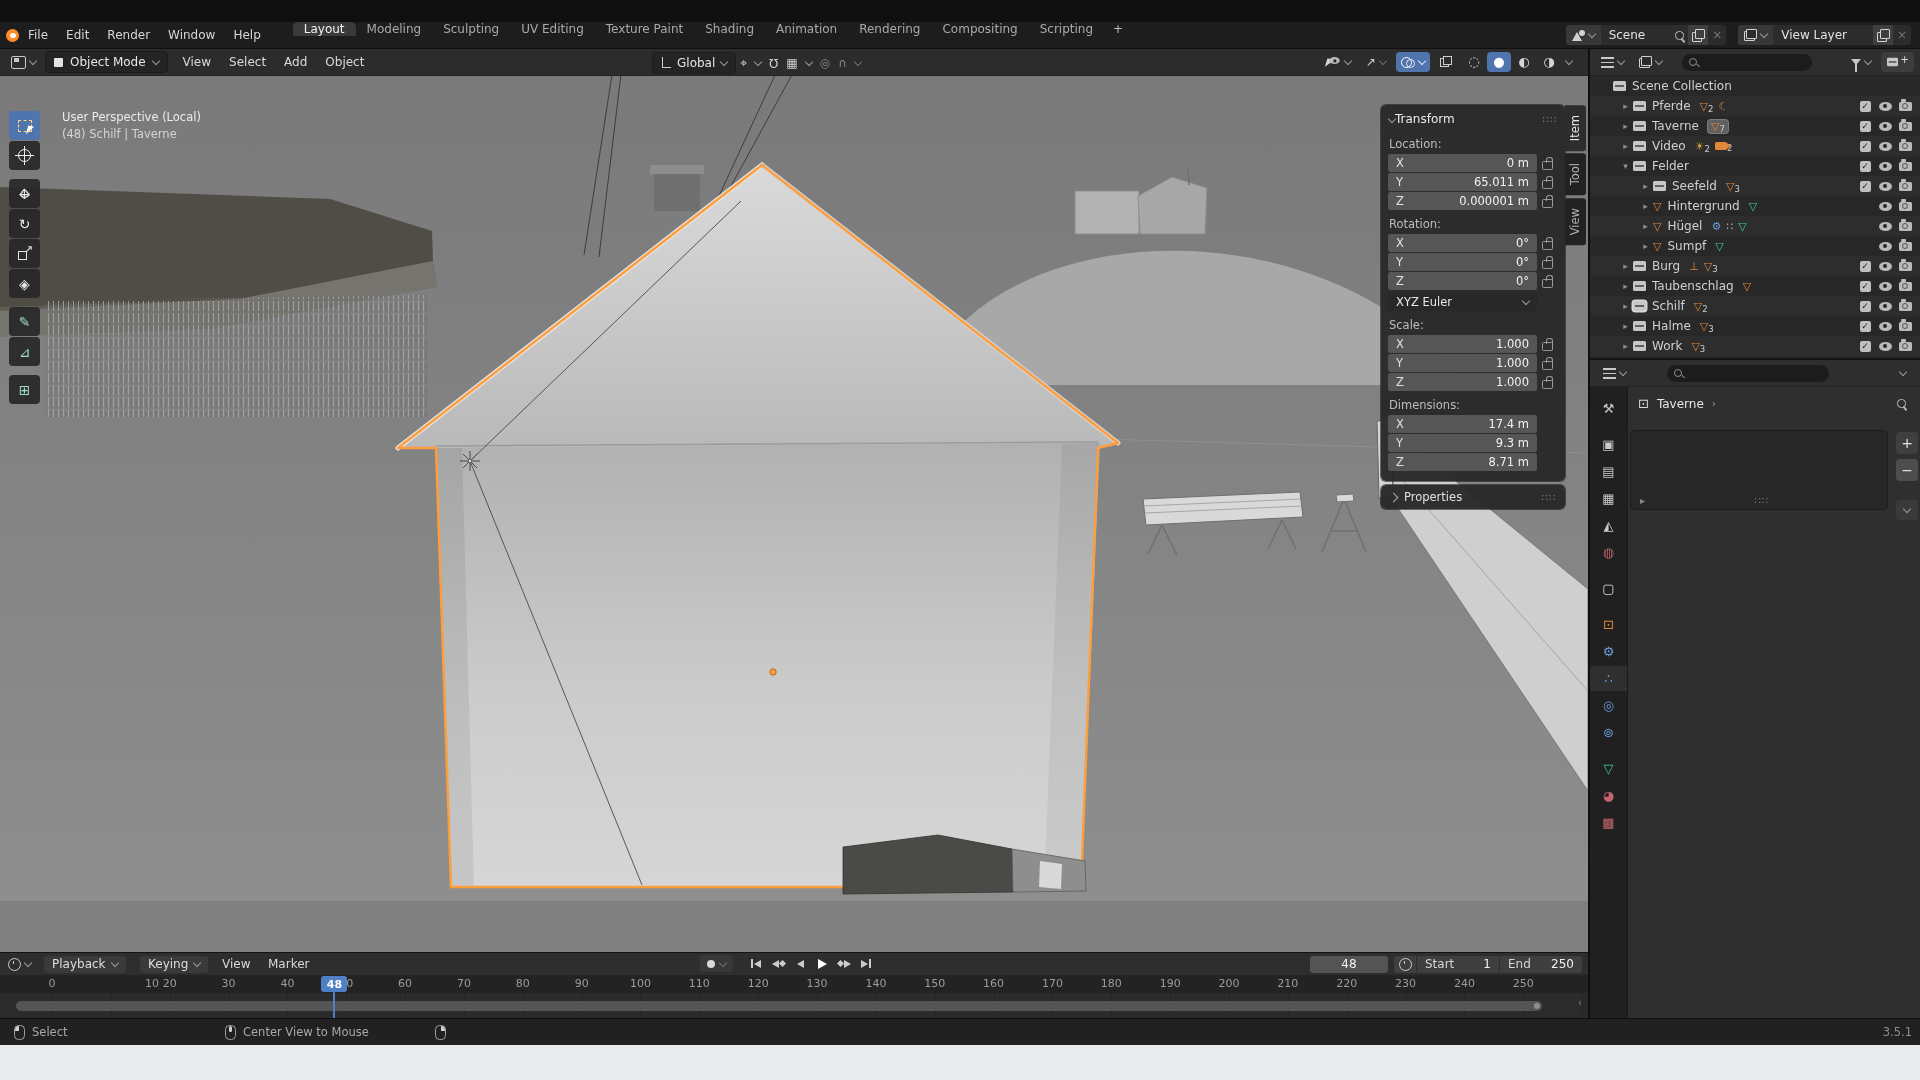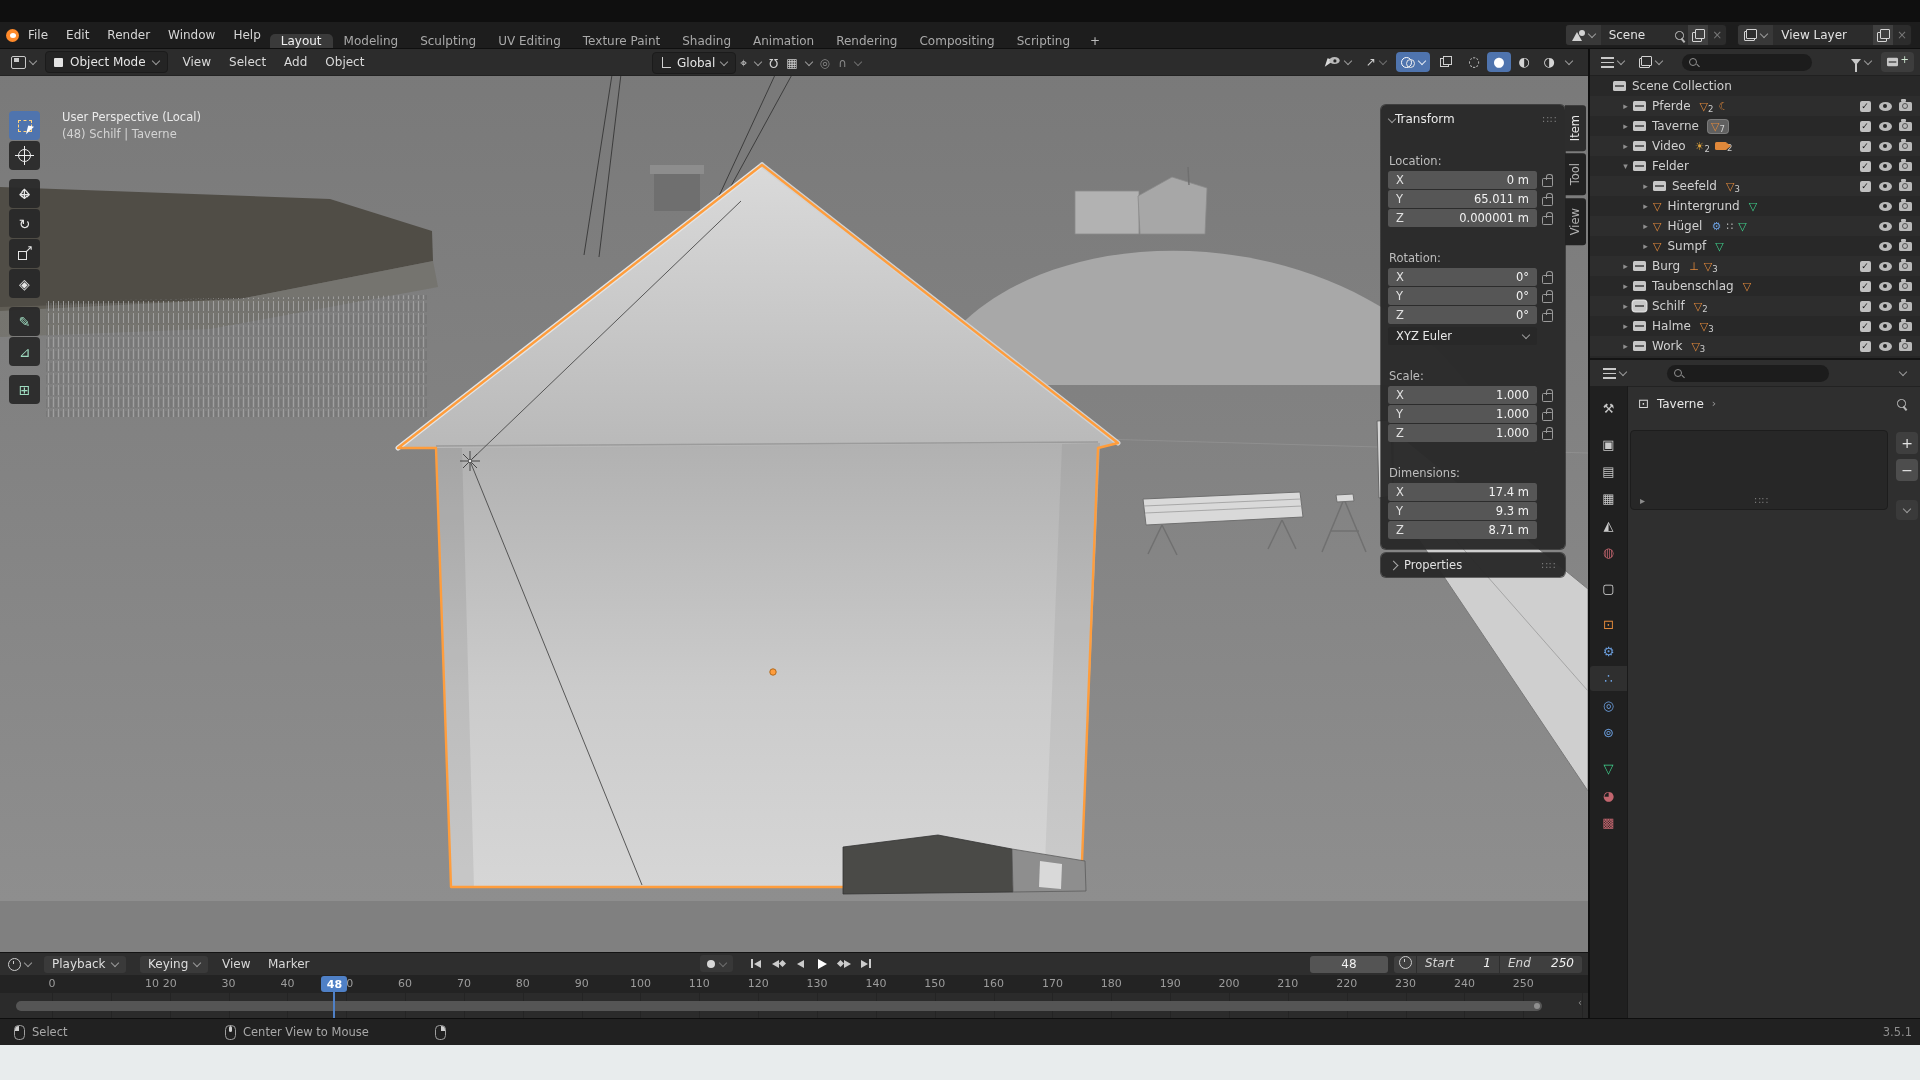--- a/index.html
+++ b/index.html
@@ -20,21 +20,21 @@
   .ic-min{width:10px;height:1.5px;background:#cfcfcf;}
   .ic-max{width:8px;height:8px;border:1.2px solid #cfcfcf;}
   .ic-close{position:relative;width:10px;height:10px;}
   .ic-close::before,.ic-close::after{content:'';position:absolute;left:4.4px;top:0;width:1.4px;height:10px;background:#cfcfcf;}
   .ic-close::before{transform:rotate(45deg);}.ic-close::after{transform:rotate(-45deg);}
 
   
   #topbar{position:absolute;left:0;top:22px;width:1920px;height:27px;background:#1d1d1d;display:flex;align-items:center;
           padding-left:6px;box-sizing:border-box;border-bottom:1px solid #0f0f0f;}
   .menu-item{padding:0 9px;color:#d6d6d6;height:100%;display:flex;align-items:center;}
-  #wtabs{display:flex;height:100%;margin-left:0;align-items:flex-end;}
+  #wtabs{display:flex;height:100%;margin-left:23px;align-items:flex-start;}
   .wtab{padding:0 11px;color:#a9a9a9;display:flex;align-items:center;border-radius:5px 5px 0 0;}
   .wtab.active{background:#3a3a3a;color:#f0f0f0;}
   .wadd{padding:0 9px;color:#bdbdbd;display:flex;align-items:center;}
   #tb-right{margin-left:auto;display:flex;gap:10px;padding-right:8px;}
   .idchip{display:flex;align-items:center;height:20px;background:#2c2c2c;border:1px solid #1e1e1e;border-radius:4px;overflow:hidden;}
   .idchip .seg{display:flex;align-items:center;gap:4px;padding:0 6px;height:100%;}
   .idchip .seg.icon{background:#383838;}
   .idchip .lbl{color:#e2e2e2;padding:0 26px 0 8px;}
   .idchip .mini{display:flex;align-items:center;justify-content:center;width:20px;height:100%;background:#3f3f3f;}
   .idchip .x{width:18px;display:flex;align-items:center;justify-content:center;color:#777;font-size:12px;}
@@ -124,21 +124,21 @@
   .ic-move i{position:absolute;left:0;top:0;width:16px;height:16px;font-style:normal;display:flex;align-items:center;justify-content:center;}
   .ic-scale{position:relative;width:13px;height:13px;}
   .ic-scale::before{content:'';position:absolute;left:0;bottom:0;width:7px;height:7px;border:1.2px solid #e6e6e6;}
   .ic-scale i{position:absolute;right:-2px;top:-4px;font-style:normal;font-size:11px;}
 
   
   #npanel{position:absolute;left:1381px;top:56px;width:184px;z-index:7;font-size:11.5px;}
   .npanel-box{background:rgba(41,41,41,.97);border-radius:5px;padding:4px 7px 9px;box-shadow:0 0 0 1px rgba(15,15,15,.55);}
   .nphead{display:flex;align-items:center;gap:0;padding:3px 1px 4px;color:#eaeaea;font-size:12px;}
   .grip{margin-left:auto;color:#808080;font-size:10px;letter-spacing:1px;}
-  .nlabel{color:#bdbdbd;margin:24px 1px 3px;}
+  .nlabel{color:#bdbdbd;margin:7px 1px 3px;}
   .nrow{display:flex;align-items:center;margin-bottom:1px;}
   .nfield{flex:1;height:18px;background:#565656;border-radius:2.5px;display:flex;align-items:center;padding:0 8px;color:#f2f2f2;}
   .nax{width:16px;color:#e0e0e0;}
   .nval{margin-left:auto;}
   .lockwrap{width:21px;display:flex;justify-content:center;align-items:center;}
   .lock{width:9px;height:7px;border:1.2px solid #9a9a9a;border-radius:1.5px;position:relative;margin-top:4px;}
   .lock::before{content:'';position:absolute;top:-5px;left:3.4px;width:5px;height:5px;border:1.2px solid #9a9a9a;border-bottom:none;border-radius:3px 3px 0 0;}
   .ndrop{height:18px;background:#282828;border-radius:2.5px;display:flex;align-items:center;padding:0 8px;margin:3px 21px 2px 0;color:#e8e8e8;}
   .ndrop .chev{margin-left:auto;}
   .npanel-box2{margin-top:4px;background:rgba(41,41,41,.97);border-radius:5px;height:24px;display:flex;align-items:center;
@@ -228,21 +228,21 @@
   .tri-l{width:0;height:0;border-top:4.5px solid transparent;border-bottom:4.5px solid transparent;border-right:7px solid #ccc;}
   .tri-r{width:0;height:0;border-top:4.5px solid transparent;border-bottom:4.5px solid transparent;border-left:7px solid #ccc;}
   .tpb .bar{width:2px;height:9px;background:#ccc;}
   .dia{width:5px;height:5px;background:#ccc;transform:rotate(45deg);}
   .tpb.play .tri-r{border-left-color:#fff;border-top-width:5.5px;border-bottom-width:5.5px;border-left-width:9px;}
   #rec-chip{position:absolute;left:700px;top:2px;height:17px;display:flex;align-items:center;gap:5px;padding:0 7px;background:#383838;border-radius:3px;}
   .recdot{width:8px;height:8px;border-radius:50%;background:#d8d8d8;}
   #frame-field{position:absolute;left:1310px;top:2.5px;width:78px;height:17px;background:#545454;border-radius:3px;
                color:#f2f2f2;display:flex;align-items:center;justify-content:center;}
   #range-group{position:absolute;left:1394px;top:2.5px;display:flex;gap:1px;height:17px;}
-  .rchip{background:#3f3f3f;display:flex;align-items:flex-start;color:#d5d5d5;font-style:italic;}
+  .rchip{background:#3f3f3f;display:flex;align-items:center;color:#d5d5d5;}
   .rchip.sw{width:22px;justify-content:center;border-radius:3px 0 0 3px;}
   .rchip.f{width:82px;padding:0 8px;box-sizing:border-box;}
   .rchip.f .v{margin-left:auto;color:#f0f0f0;}
   .rchip.last{border-radius:0 3px 3px 0;}
   .tl-ruler{position:absolute;left:0;top:22px;right:0;height:18px;background:#232323;border-bottom:1px solid #1d1d1d;}
   .rnum{position:absolute;top:2px;transform:translateX(-50%);font-size:11px;color:#9c9c9c;}
   .tl-tracks{position:absolute;left:0;top:40px;right:0;bottom:0;background:#2b2b2b;
              background-image:repeating-linear-gradient(90deg,#242424 0 1px,transparent 1px 58.85px);background-position:52px 0;}
   .tl-scroll{position:absolute;left:16px;right:46px;top:8px;height:10px;background:#555;border-radius:5px;}
   .tl-scroll::after{content:'';position:absolute;right:2px;top:2px;width:6px;height:6px;border-radius:50%;background:#8f8f8f;}

